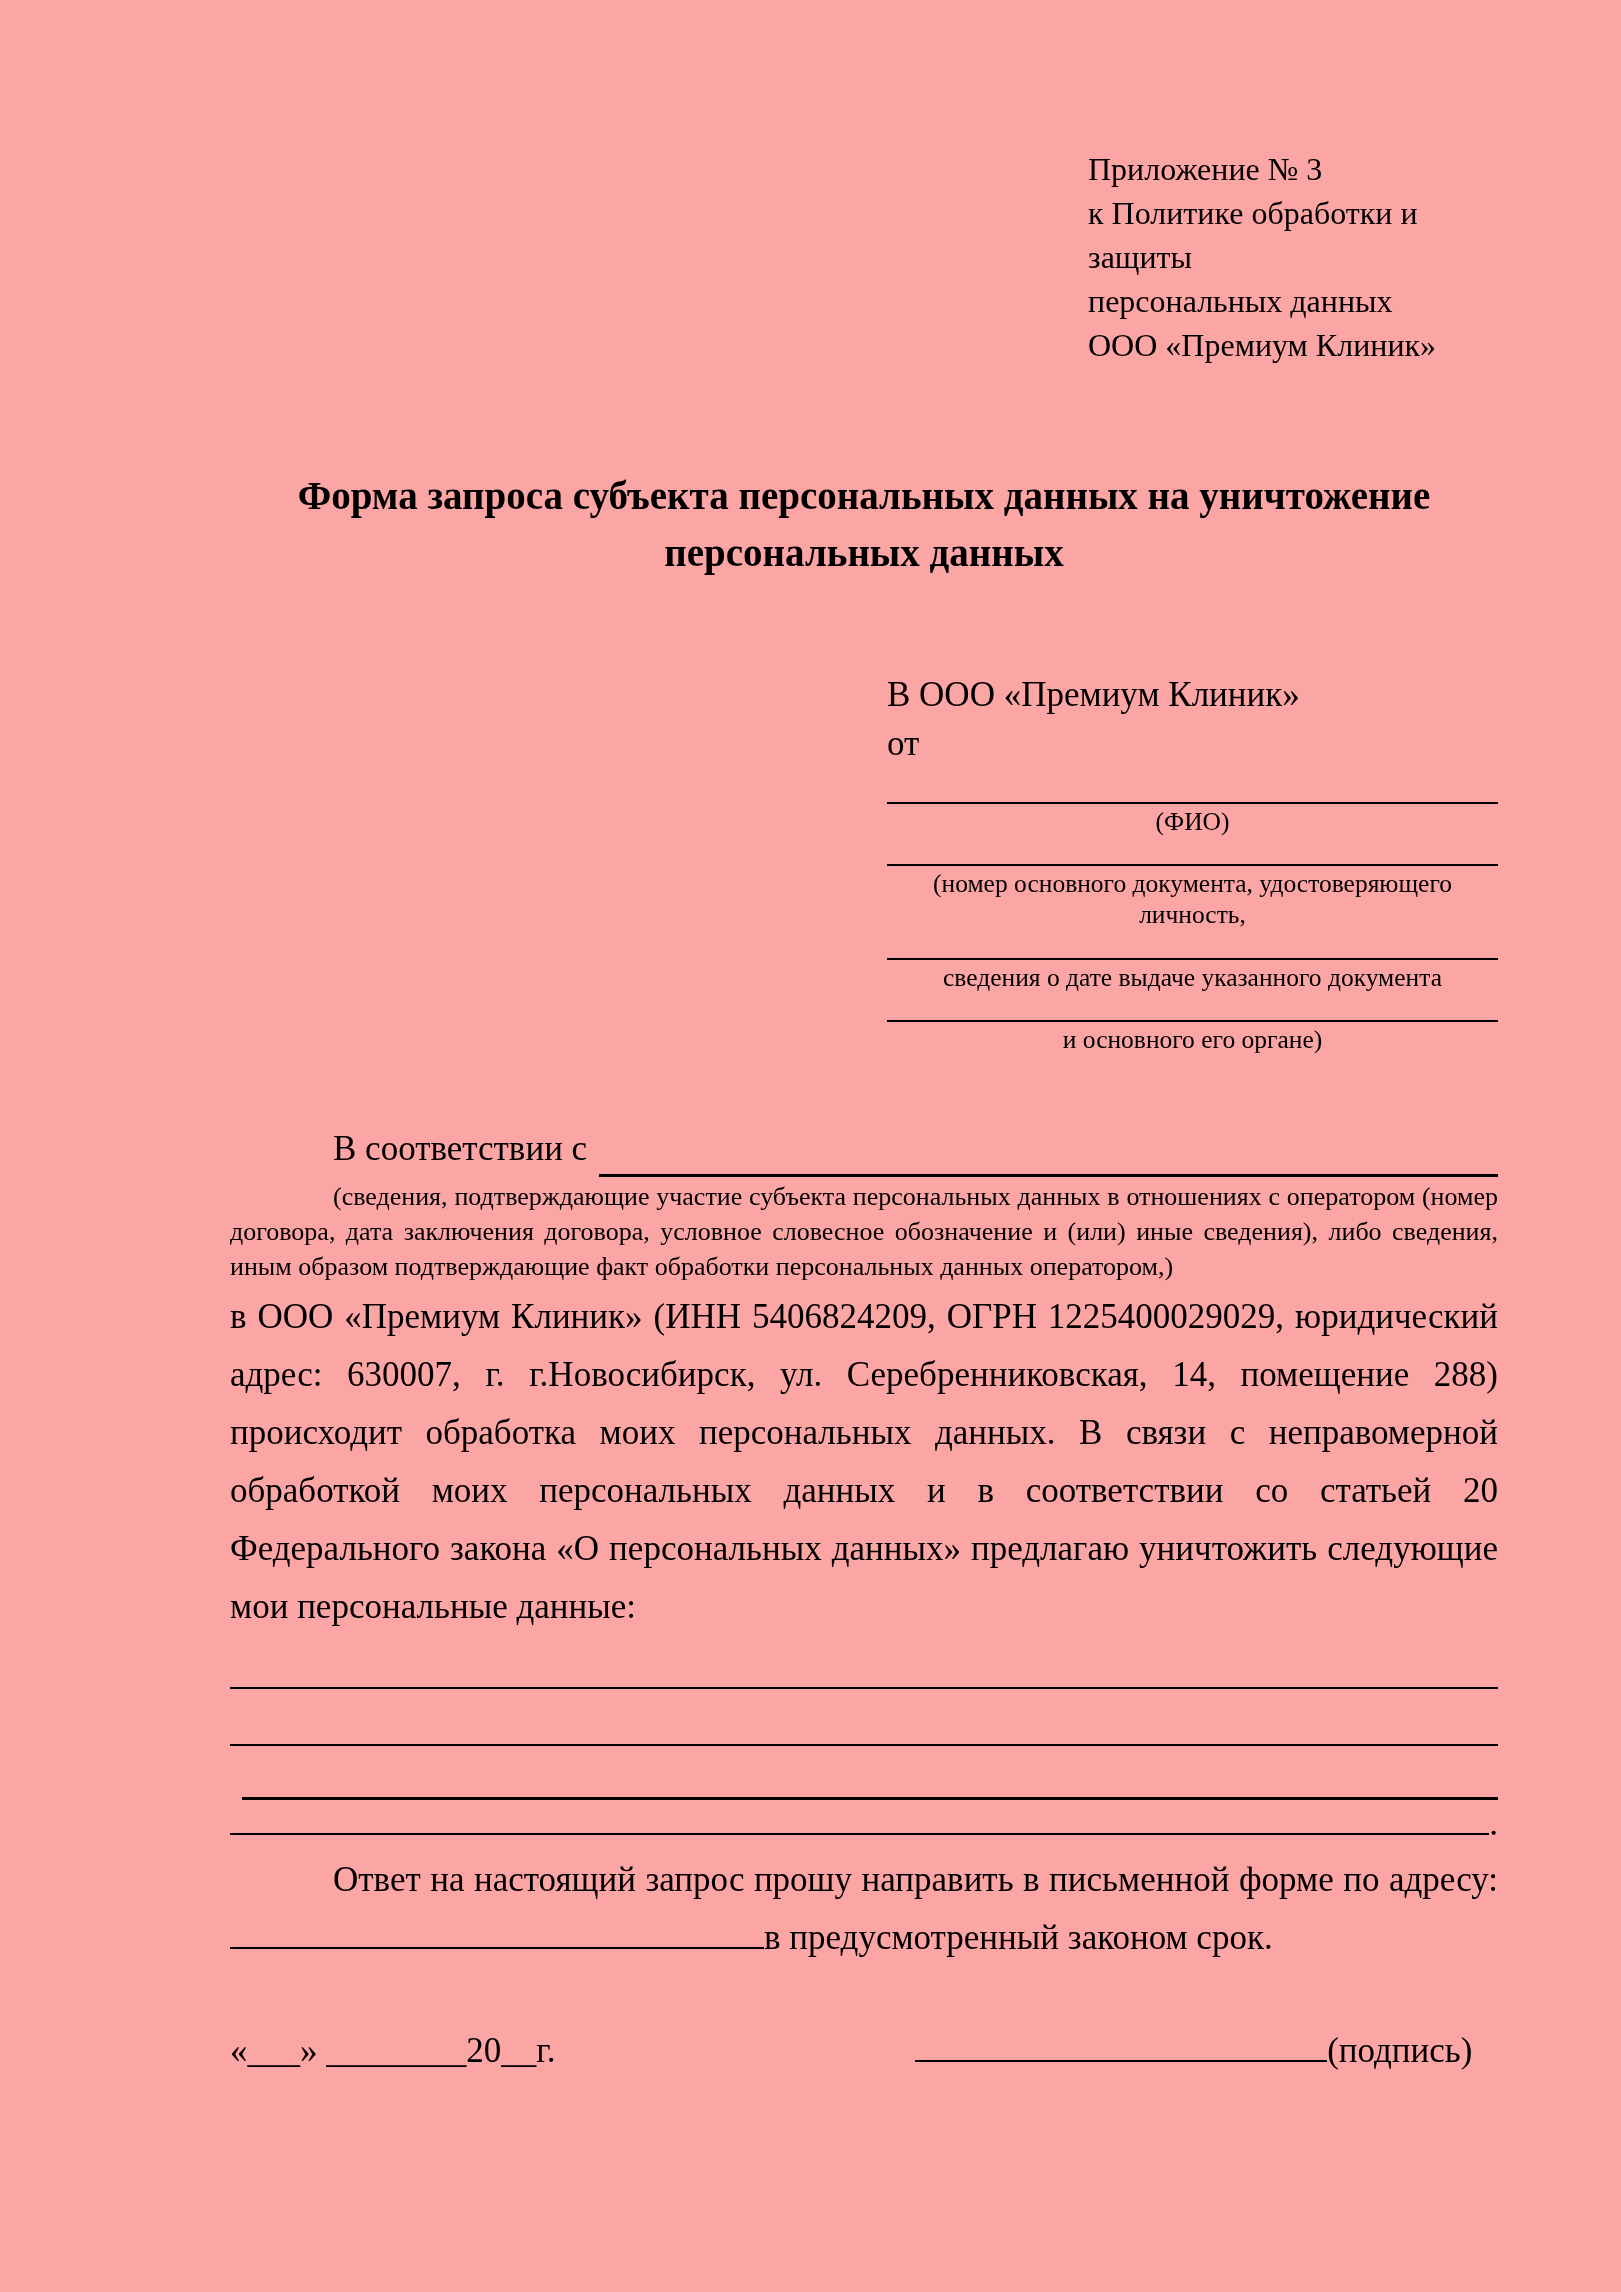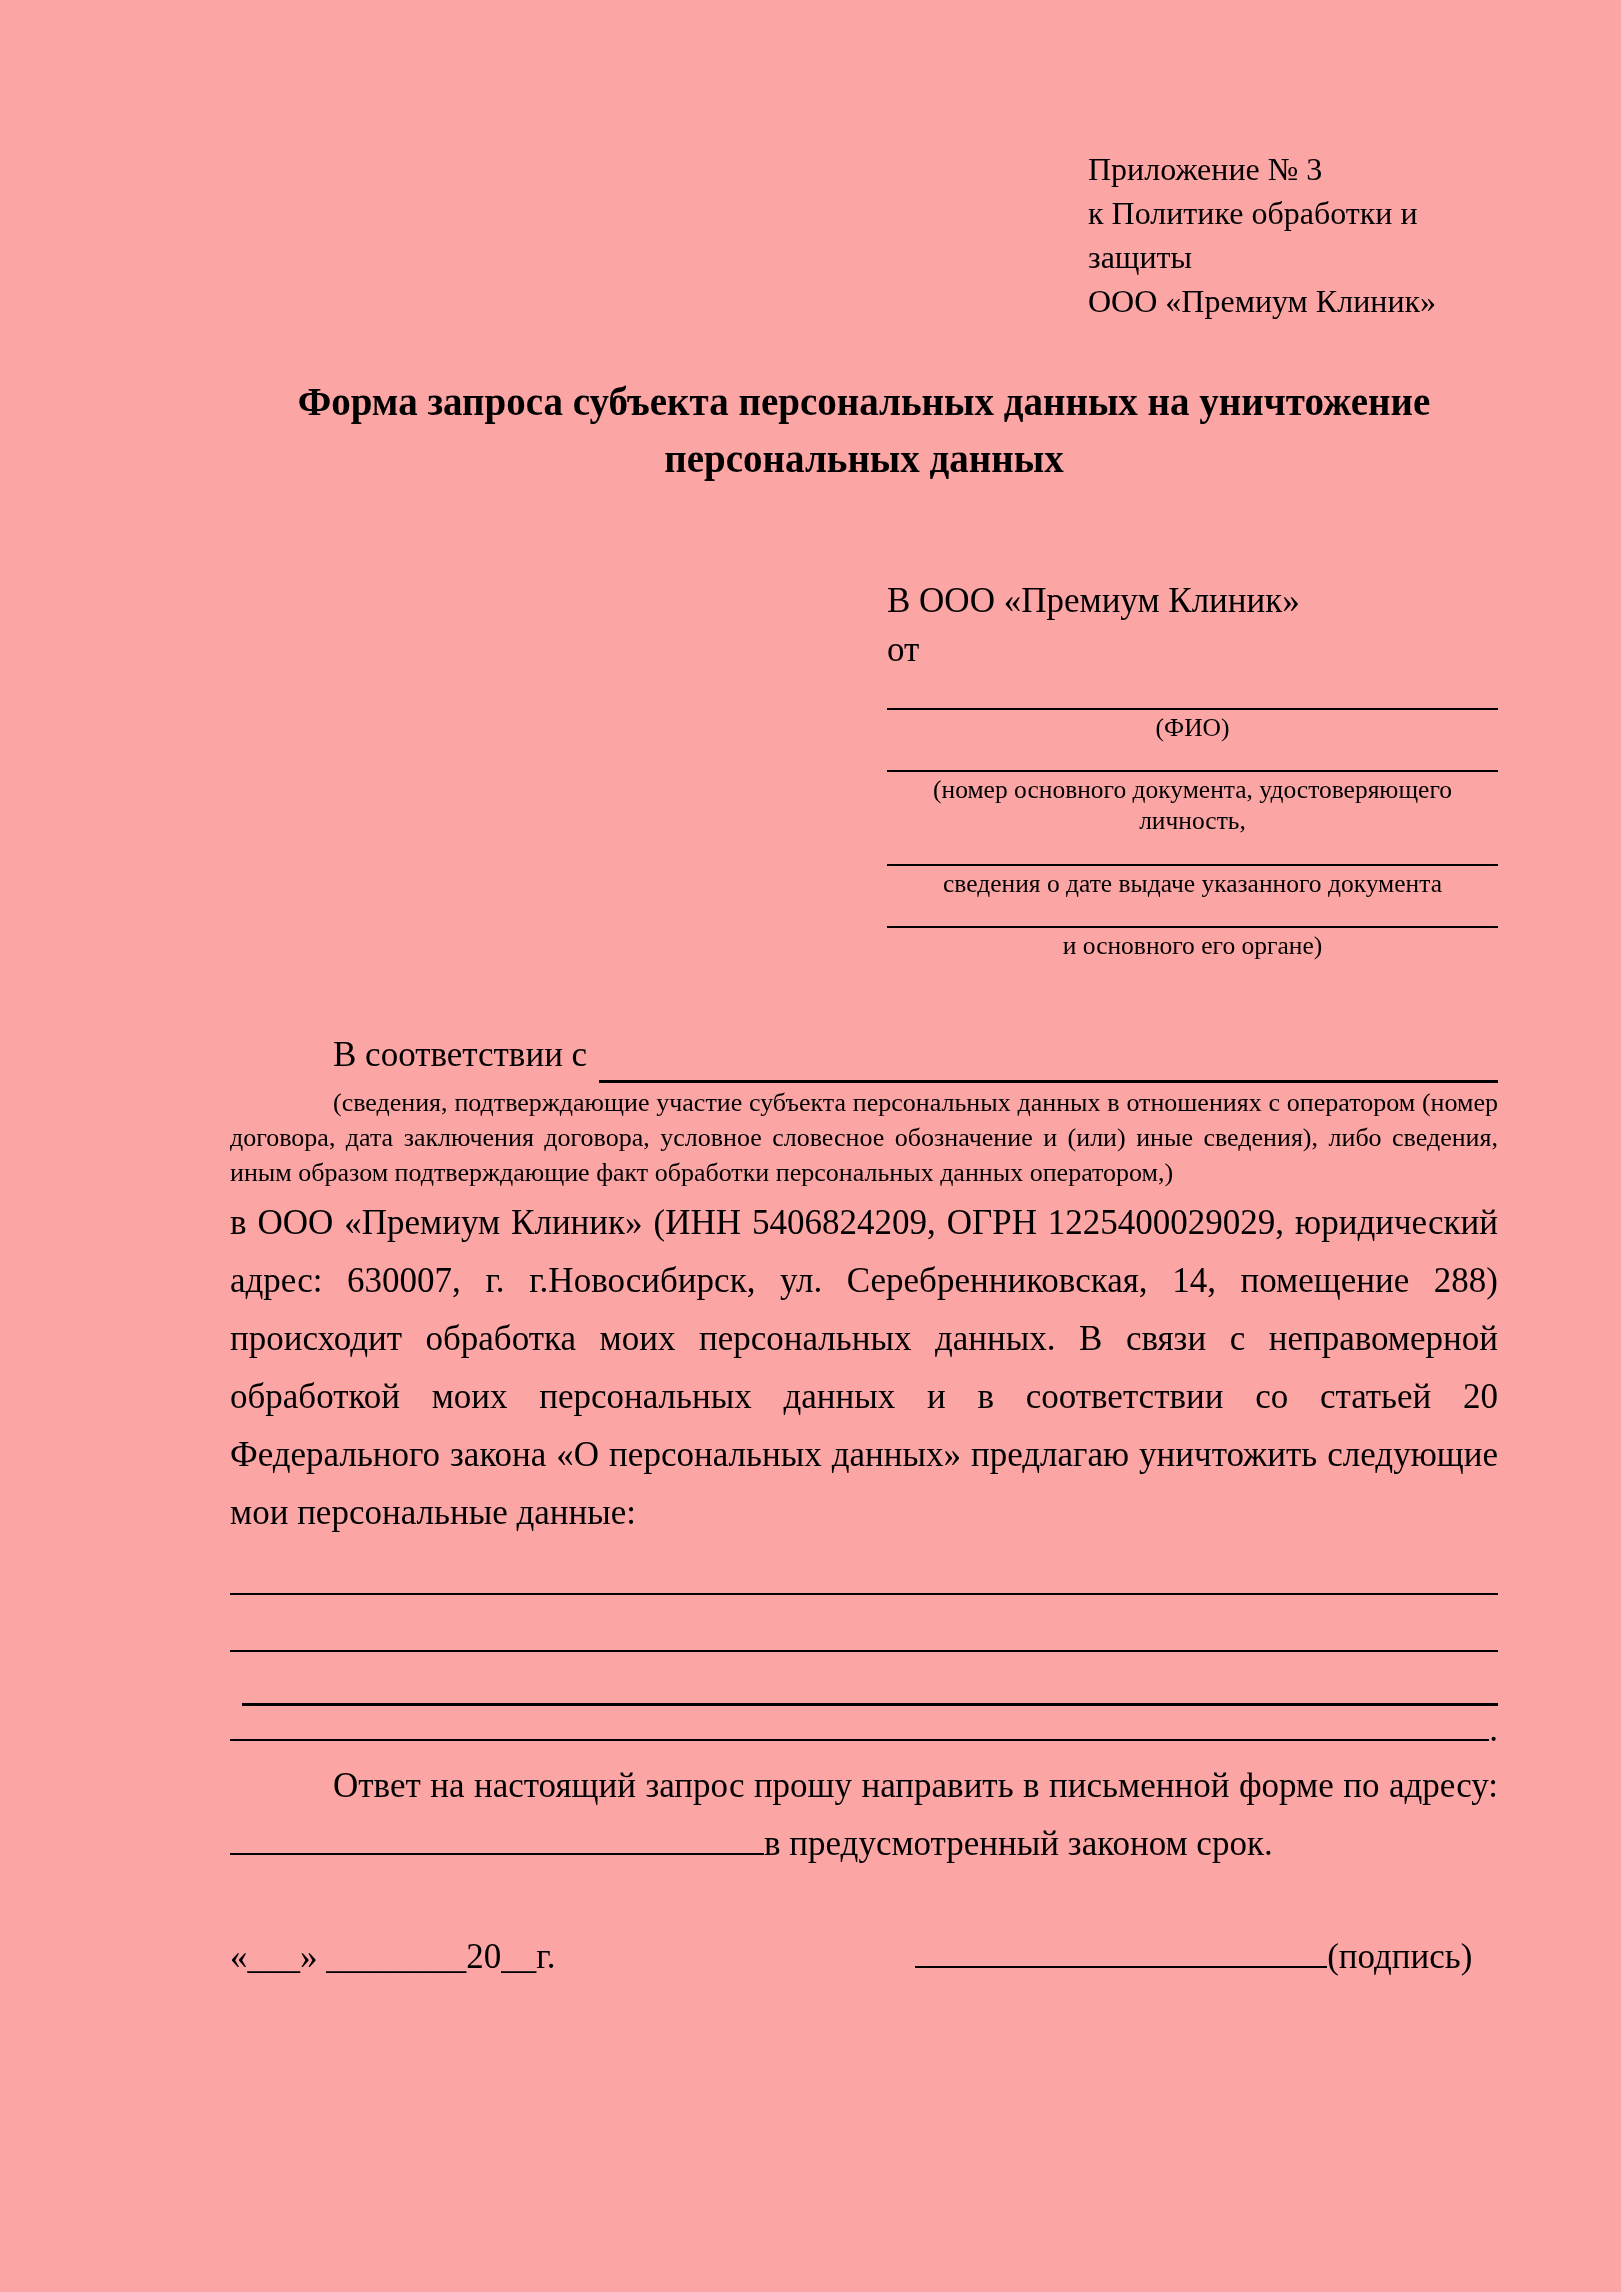--- a/index.html
+++ b/index.html
@@ -20,21 +20,21 @@
     overflow: hidden;
   }
   
   .header-block {
     margin-left: 858px;
     font-size: 32px;
     line-height: 44px;
   }
   
   .doc-title {
-    margin: 50px auto 0 auto;
+    margin: 100px auto 0 auto;
     max-width: 1274px;
     text-align: center;
     font-weight: bold;
     font-size: 39px;
     line-height: 57px;
   }
   
   .addressee {
     margin-top: 90px;
     margin-left: 657px;
@@ -151,20 +151,21 @@
   }
 </style>
 </head>
 <body>
 
 <div class="page">
 
   <div class="header-block">
     <div>Приложение № 3</div>
     <div>к Политике обработки и защиты</div>
+    <div>персональных данных</div>
     <div>ООО «Премиум Клиник»</div>
   </div>
 
   <div class="doc-title">Форма запроса субъекта персональных данных на уничтожение персональных данных</div>
 
   <div class="addressee">
     <div>В ООО «Премиум Клиник»</div>
     <div class="from-word">от</div>
 
     <div class="fill-field">

